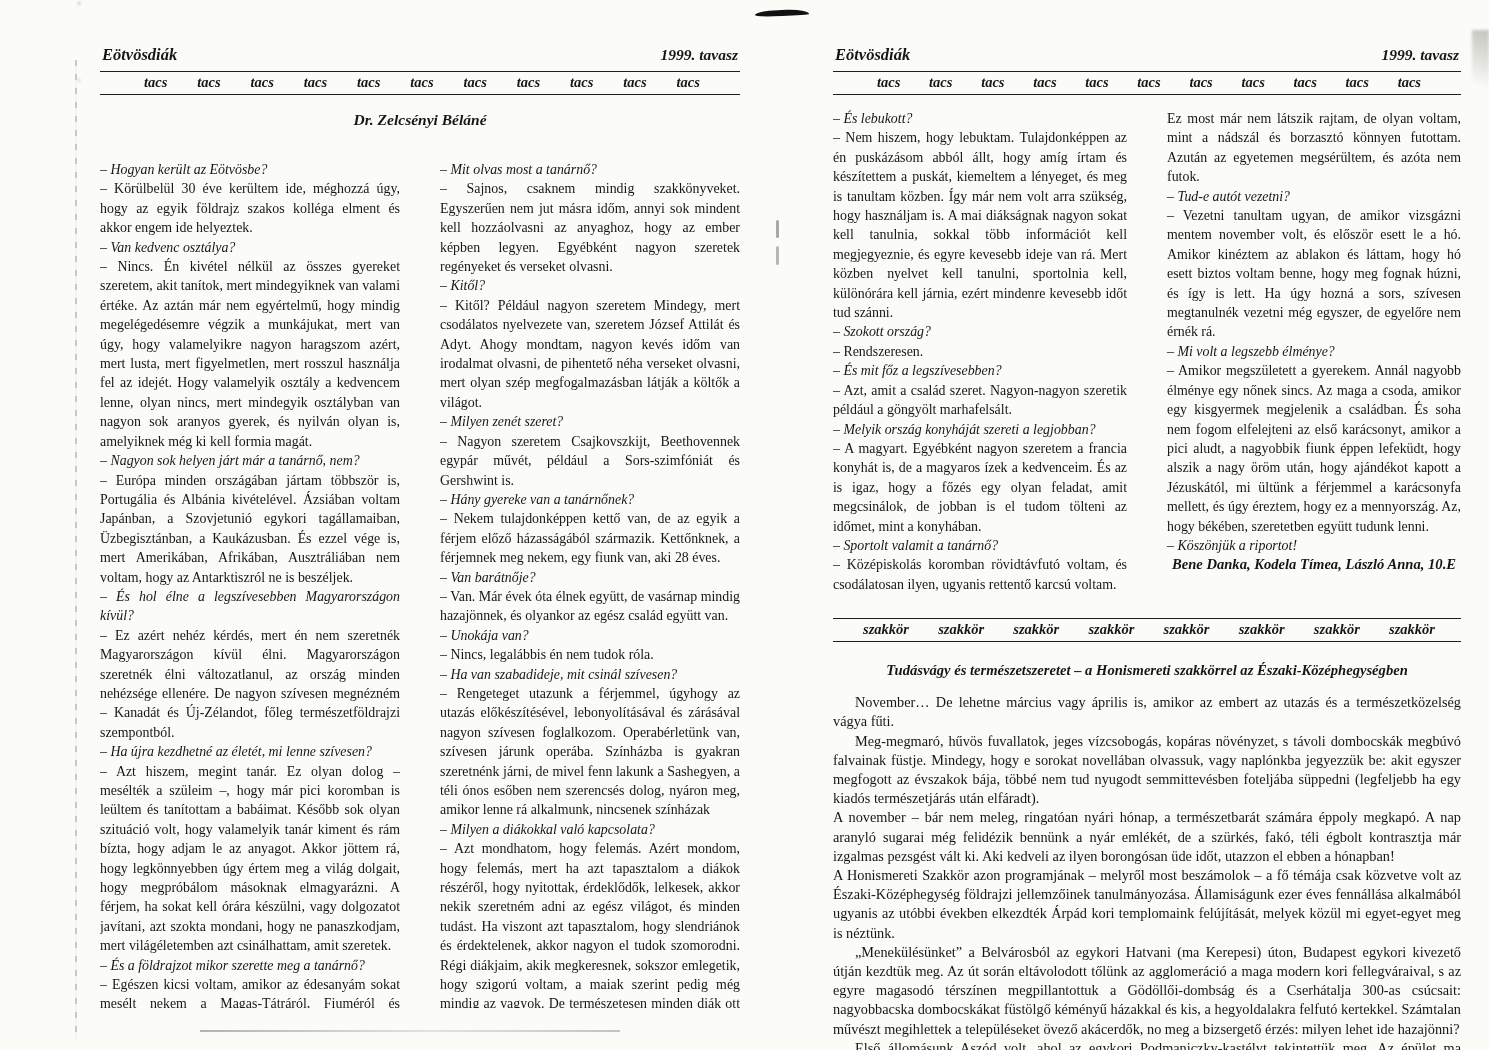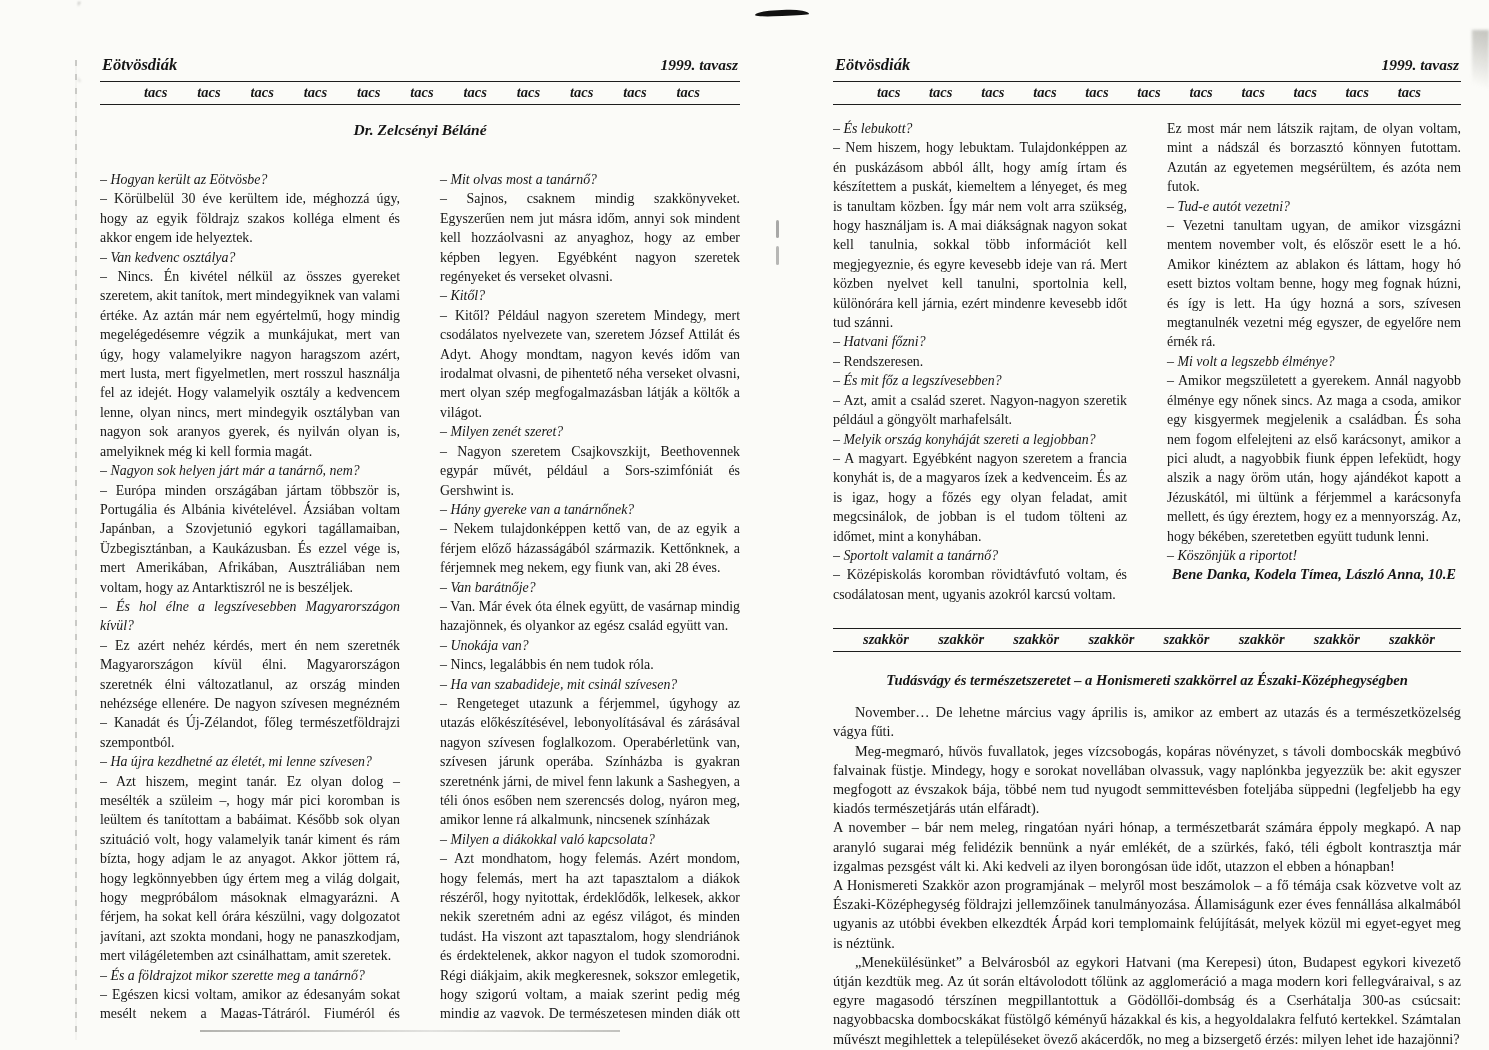--- a/index.html
+++ b/index.html
@@ -2,21 +2,21 @@
 <html lang="hu"><head>
 <meta charset="utf-8">
 <style>
   html,body{margin:0;padding:0;}
   body{
     width:1489px;height:1050px;position:relative;overflow:hidden;
     background:#fbfbf8;
     font-family:"Liberation Serif","DejaVu Serif",serif;
     color:#161616;
   }
-  .page{position:absolute;top:55px;}
+  .page{position:absolute;top:45px;}
   .page-left{left:100px;width:640px;}
   .page-right{left:833px;width:628px;}
 
   .masthead{display:flex;justify-content:space-between;align-items:baseline;margin:0 2px 6px 2px;}
   .journal{font-weight:bold;font-style:italic;font-size:16.5px;}
   .issue{font-weight:bold;font-style:italic;font-size:15.5px;}
 
   .band{border-top:1.8px solid #1d1d1d;border-bottom:1.8px solid #1d1d1d;}
   .band-row{display:flex;justify-content:space-between;padding:2px 40px 3px 44px;
     font-weight:bold;font-style:italic;font-size:14.5px;}
@@ -149,28 +149,28 @@
       <span>tacs</span>
       <span>tacs</span>
       <span>tacs</span>
       <span>tacs</span>
     </div>
   </div>
   <div class="cols">
     <div class="col">
       <p class="q">– És lebukott?</p>
       <p>– Nem hiszem, hogy lebuktam. Tulajdonképpen az én puskázásom abból állt, hogy amíg írtam és készítettem a puskát, kiemeltem a lényeget, és meg is tanultam közben. Így már nem volt arra szükség, hogy használjam is. A mai diákságnak nagyon sokat kell tanulnia, sokkal több információt kell megjegyeznie, és egyre kevesebb ideje van rá. Mert közben nyelvet kell tanulni, sportolnia kell, különórára kell járnia, ezért mindenre kevesebb időt tud szánni.</p>
-      <p class="q">– Hatvani főzni?</p>
+      <p class="q">– Szokott ország?</p>
       <p>– Rendszeresen.</p>
       <p class="q">– És mit főz a legszívesebben?</p>
       <p>– Azt, amit a család szeret. Nagyon-nagyon szeretik például a göngyölt marhafelsált.</p>
       <p class="q">– Melyik ország konyháját szereti a legjobban?</p>
       <p>– A magyart. Egyébként nagyon szeretem a francia konyhát is, de a magyaros ízek a kedvenceim. És az is igaz, hogy a főzés egy olyan feladat, amit megcsinálok, de jobban is el tudom tölteni az időmet, mint a konyhában.</p>
       <p class="q">– Sportolt valamit a tanárnő?</p>
-      <p>– Középiskolás koromban rövidtávfutó voltam, és csodálatosan ment, ugyanis azokról karcsú voltam.</p>
+      <p>– Középiskolás koromban rövidtávfutó voltam, és csodálatosan ilyen, ugyanis rettentő karcsú voltam.</p>
     </div>
     <div class="col">
       <p>Ez most már nem látszik rajtam, de olyan voltam, mint a nádszál és borzasztó könnyen futottam. Azután az egyetemen megsérültem, és azóta nem futok.</p>
       <p class="q">– Tud-e autót vezetni?</p>
       <p>– Vezetni tanultam ugyan, de amikor vizsgázni mentem november volt, és először esett le a hó. Amikor kinéztem az ablakon és láttam, hogy hó esett biztos voltam benne, hogy meg fognak húzni, és így is lett. Ha úgy hozná a sors, szívesen megtanulnék vezetni még egyszer, de egyelőre nem érnék rá.</p>
       <p class="q">– Mi volt a legszebb élménye?</p>
       <p>– Amikor megszületett a gyerekem. Annál nagyobb élménye egy nőnek sincs. Az maga a csoda, amikor egy kisgyermek megjelenik a családban. És soha nem fogom elfelejteni az első karácsonyt, amikor a pici aludt, a nagyobbik fiunk éppen lefeküdt, hogy alszik a nagy öröm után, hogy ajándékot kapott a Jézuskától, mi ültünk a férjemmel a karácsonyfa mellett, és úgy éreztem, hogy ez a mennyország. Az, hogy békében, szeretetben együtt tudunk lenni.</p>
       <p class="q">– Köszönjük a riportot!</p>
       <p class="byline">Bene Danka, Kodela Tímea, László Anna, 10.E</p>
     </div>

